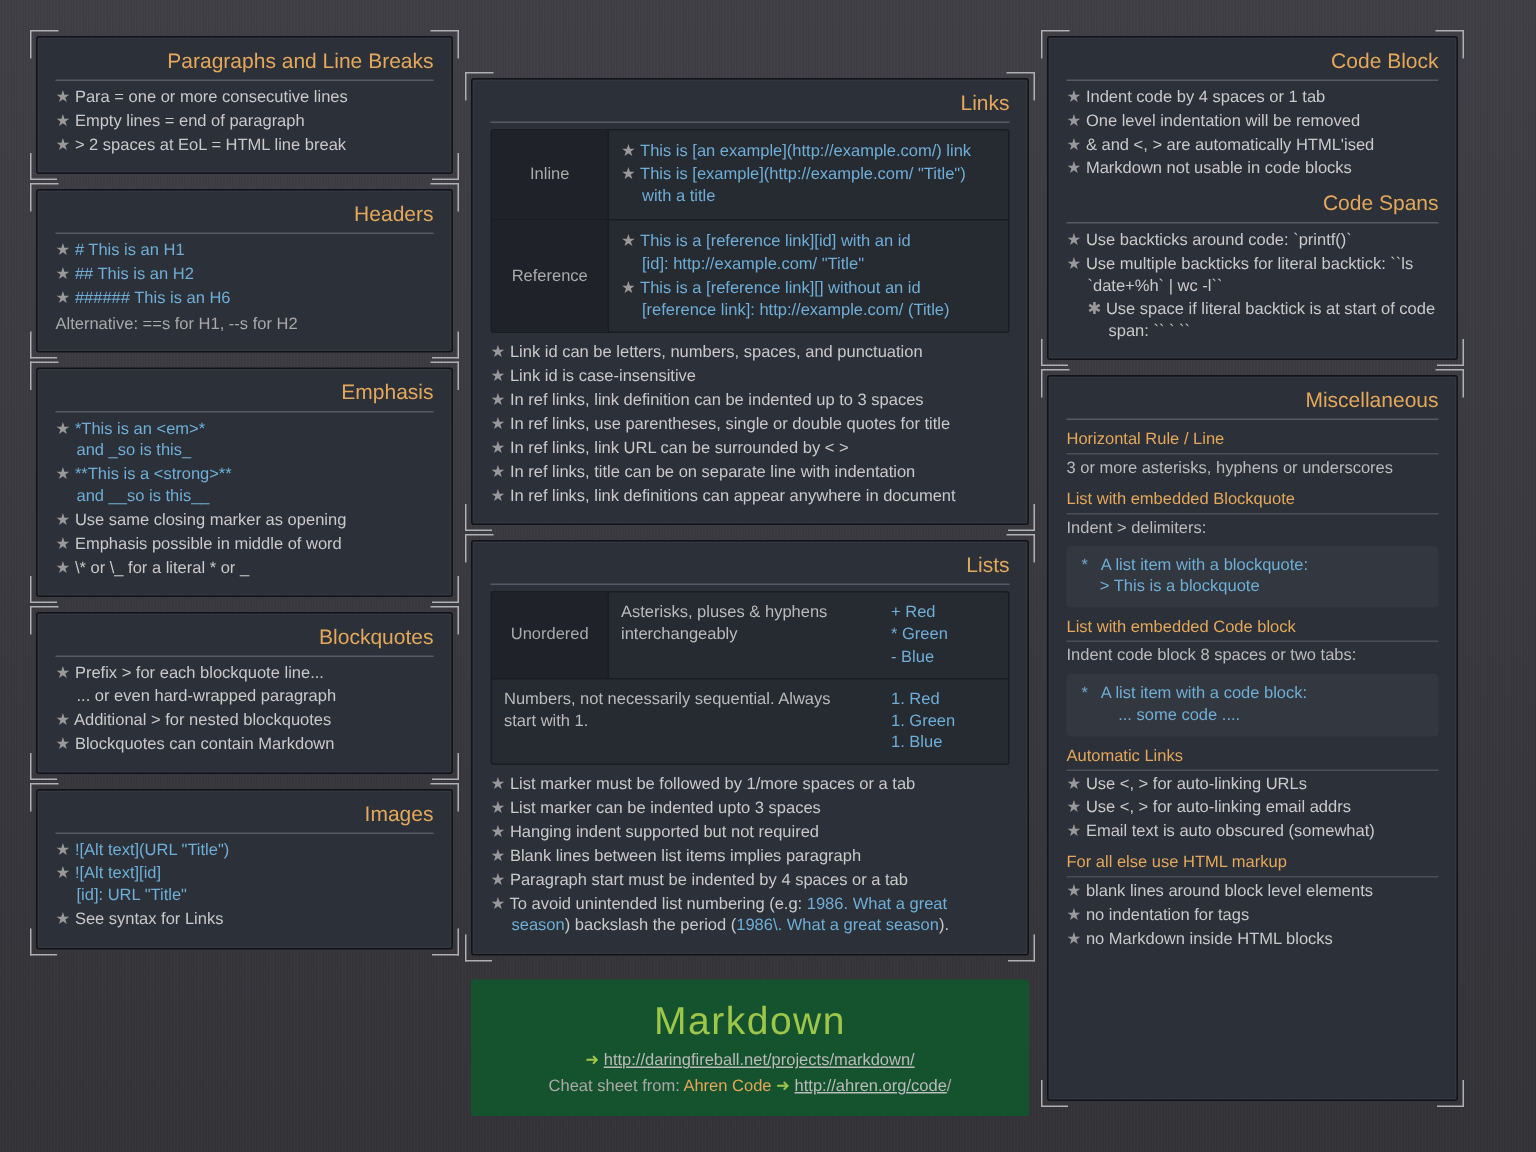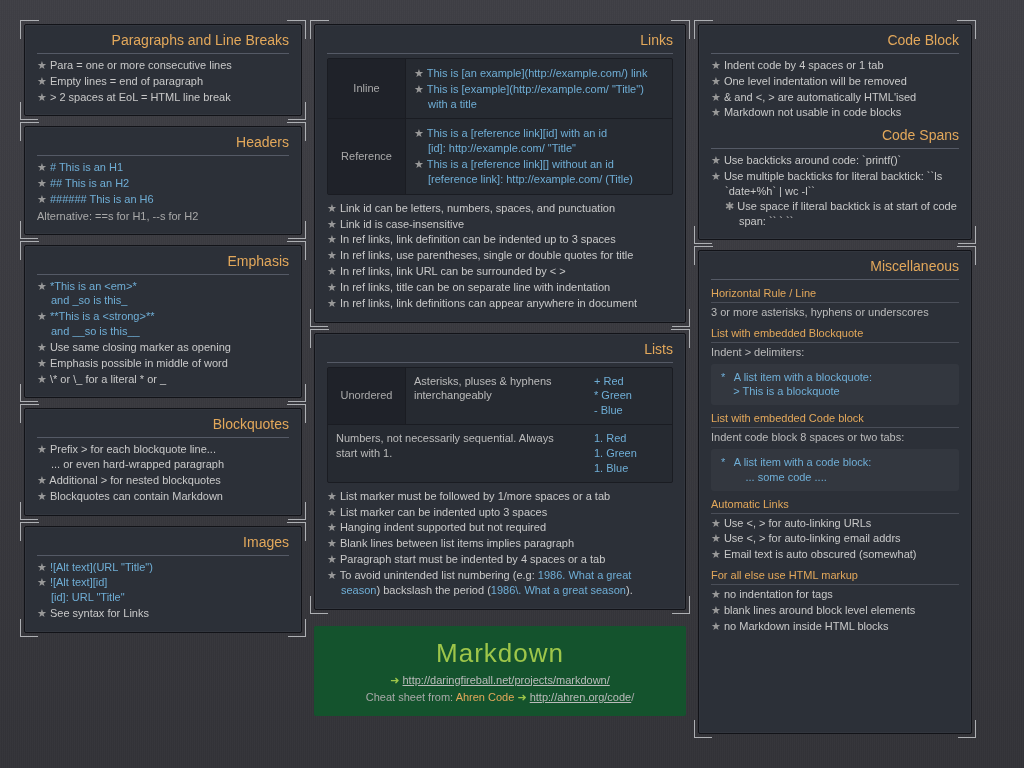--- a/index.html
+++ b/index.html
@@ -10,21 +10,21 @@
     repeating-linear-gradient(90deg, rgba(255,255,255,0.02) 0, rgba(255,255,255,0.02) 1px, transparent 1px, transparent 2px),
     linear-gradient(180deg, #3e3e44 0%, #323237 100%);
   font-family: "Lucida Grande","Segoe UI",Verdana,sans-serif;
   font-size:11px; line-height:1.35;
   color:#c9c9c9;
   overflow:hidden;
 }
 .page { display:flex; gap:0; padding:24px 24px; height:100%; }
 .col { display:flex; flex-direction:column; }
 .col-l { width:278px; }
-.col-m { width:396px; padding:0 12px; }
+.col-m { width:396px; padding:0 12px;justify-content:flex-end; }
 .col-r { width:274px; }
 
 .card {
   background:#2c3038;
   border:1px solid #121318;
   border-radius:2px;
   padding:6px 12px 10px;
   margin-bottom:10px;
   position:relative;
   box-shadow:0 0 0 1px rgba(255,255,255,0.03) inset;
@@ -267,21 +267,21 @@
 
       <div class="subhead">Automatic Links</div>
       <ul class="b">
         <li>Use &lt;, &gt; for auto-linking URLs</li>
         <li>Use &lt;, &gt; for auto-linking email addrs</li>
         <li>Email text is auto obscured (somewhat)</li>
       </ul>
 
       <div class="subhead">For all else use HTML markup</div>
       <ul class="b">
+        <li>blank lines around block level elements</li>
         <li>no indentation for tags</li>
-        <li>blank lines around block level elements</li>
         <li>no Markdown inside HTML blocks</li>
       </ul>
     </div>
 
   </div>
 
 </div>
 
 </body></html>

